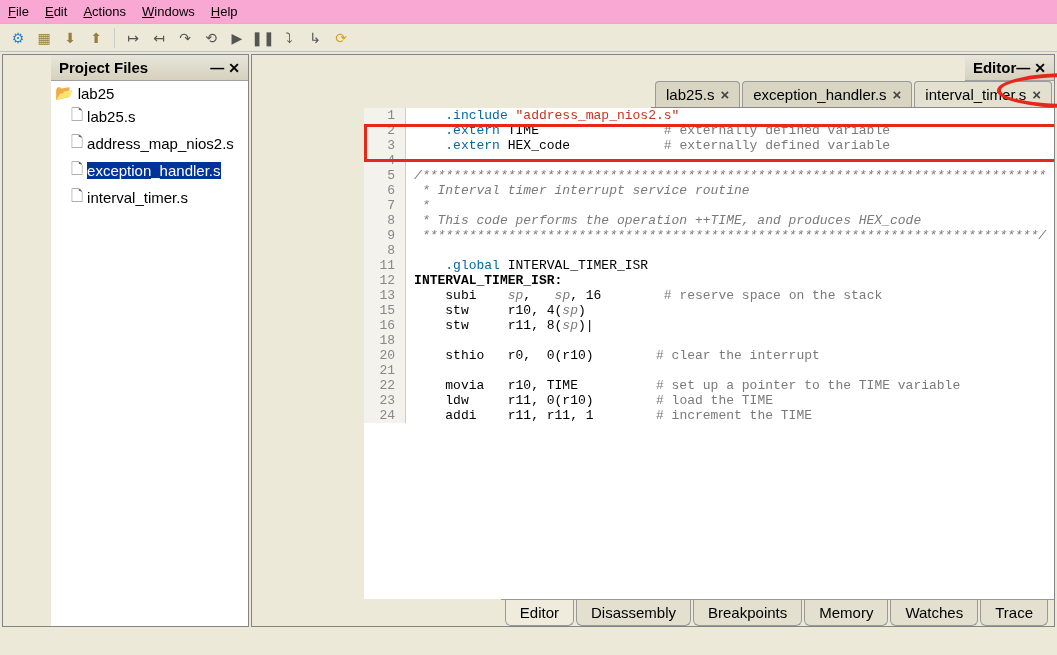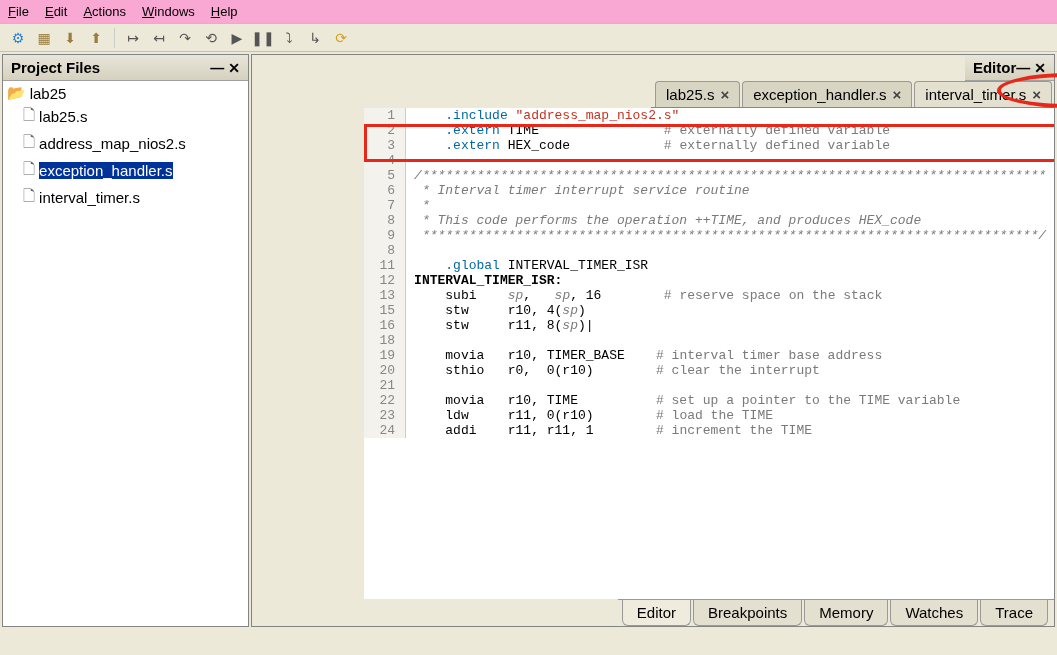--- a/index.html
+++ b/index.html
@@ -9,21 +9,21 @@
   .menubar .menu-item .ul { text-decoration: underline; }
   .toolbar { background: #ece9d8; padding: 4px 8px; display: flex; gap: 6px; align-items: center; border-bottom: 1px solid #c0c0c0; height: 28px;}
   .toolbar .tbtn { width: 20px; height: 20px; display: flex; align-items: center; justify-content: center; font-size: 14px; color: #555; cursor: pointer;}
   .toolbar .sep { width: 1px; height: 20px; background: #ccc; margin: 0 2px; }
   .main-area { display: flex; height: 577px; padding: 2px; gap: 2px;}
   .panel { background: #ece9d8; border: 1px solid #848484; display: flex; flex-direction: column; }
   .panel-header { background: linear-gradient(#e8e6da,#d6d1be); padding: 4px 8px; display: flex; justify-content: space-between; align-items: center; border-bottom: 1px solid #a0a0a0; }
   .panel-header .title { font-weight: bold; font-size: 15px;}
   .panel-header .wc { display:flex; gap:4px;}
   .wc .wbtn { cursor:pointer; font-size:14px; font-weight: bold;}
-  .project-panel { width: 247px; }
+  .project-panel { width: 247px; padding-left: 48px; }
   .editor-panel { flex: 1; align-items: flex-end; }
   .tree { background: #fff; flex: 1; padding: 2px; overflow: auto; font-size: 15px;}
   .tree-row { display:flex; align-items:center; gap:4px; padding: 1px 2px; cursor: pointer; white-space: nowrap;}
   .tree-indent { padding-left: 18px; }
   .tree-row.selected span.label { background: #003399; color: #fff; }
   .folder-icon { color: #d6b74a; }
   .file-icon { color: #666; }
   .editor-tabs { display: flex; background: #ece9d8; border-bottom: 1px solid #888; padding-left: 4px; position: relative; }
   .ed-tab { padding: 4px 10px; background: #d9d5c3; border: 1px solid #999; border-bottom: none; margin-right: 2px; border-radius: 4px 4px 0 0; font-size: 15px; display:flex; align-items:center; gap:6px; cursor:pointer;}
   .ed-tab.active { background: #e3e0cf; }
@@ -189,24 +189,20 @@
             </tr>
         <tr>
               <td class="gutter">16</td>
               <td class="code">    <span>stw</span>     <span>r11, 8(</span><span class="italic">sp</span><span>)|</span></td>
             </tr>
         <tr>
               <td class="gutter">18</td>
               <td class="code"></td>
             </tr>
         <tr>
-              <td class="gutter">19</td>
-              <td class="code">    <span>movia</span>   <span>r10, TIMER_BASE</span>    <span class="comment-gray"># interval timer base address</span></td>
-            </tr>
-        <tr>
               <td class="gutter">20</td>
               <td class="code">    <span>sthio</span>   <span>r0,  0(r10)</span>        <span class="comment-gray"># clear the interrupt</span></td>
             </tr>
         <tr>
               <td class="gutter">21</td>
               <td class="code"></td>
             </tr>
         <tr>
               <td class="gutter">22</td>
               <td class="code">    <span>movia</span>   <span>r10, TIME</span>          <span class="comment-gray"># set up a pointer to the TIME variable</span></td>
@@ -217,19 +213,20 @@
             </tr>
         <tr>
               <td class="gutter">24</td>
               <td class="code">    <span>addi</span>    <span>r11, r11, 1</span>        <span class="comment-gray"># increment the TIME</span></td>
             </tr>
       </tbody>
         </table>
     </div>
     <div class="bottom-tabs">
       <div class="b-tab active">Editor</div>
+      <div class="b-tab">Disassembly</div>
       <div class="b-tab">Breakpoints</div>
       <div class="b-tab">Memory</div>
       <div class="b-tab">Watches</div>
       <div class="b-tab">Trace</div>
     </div>
   </div>
 </div>
 
 </body></html>

